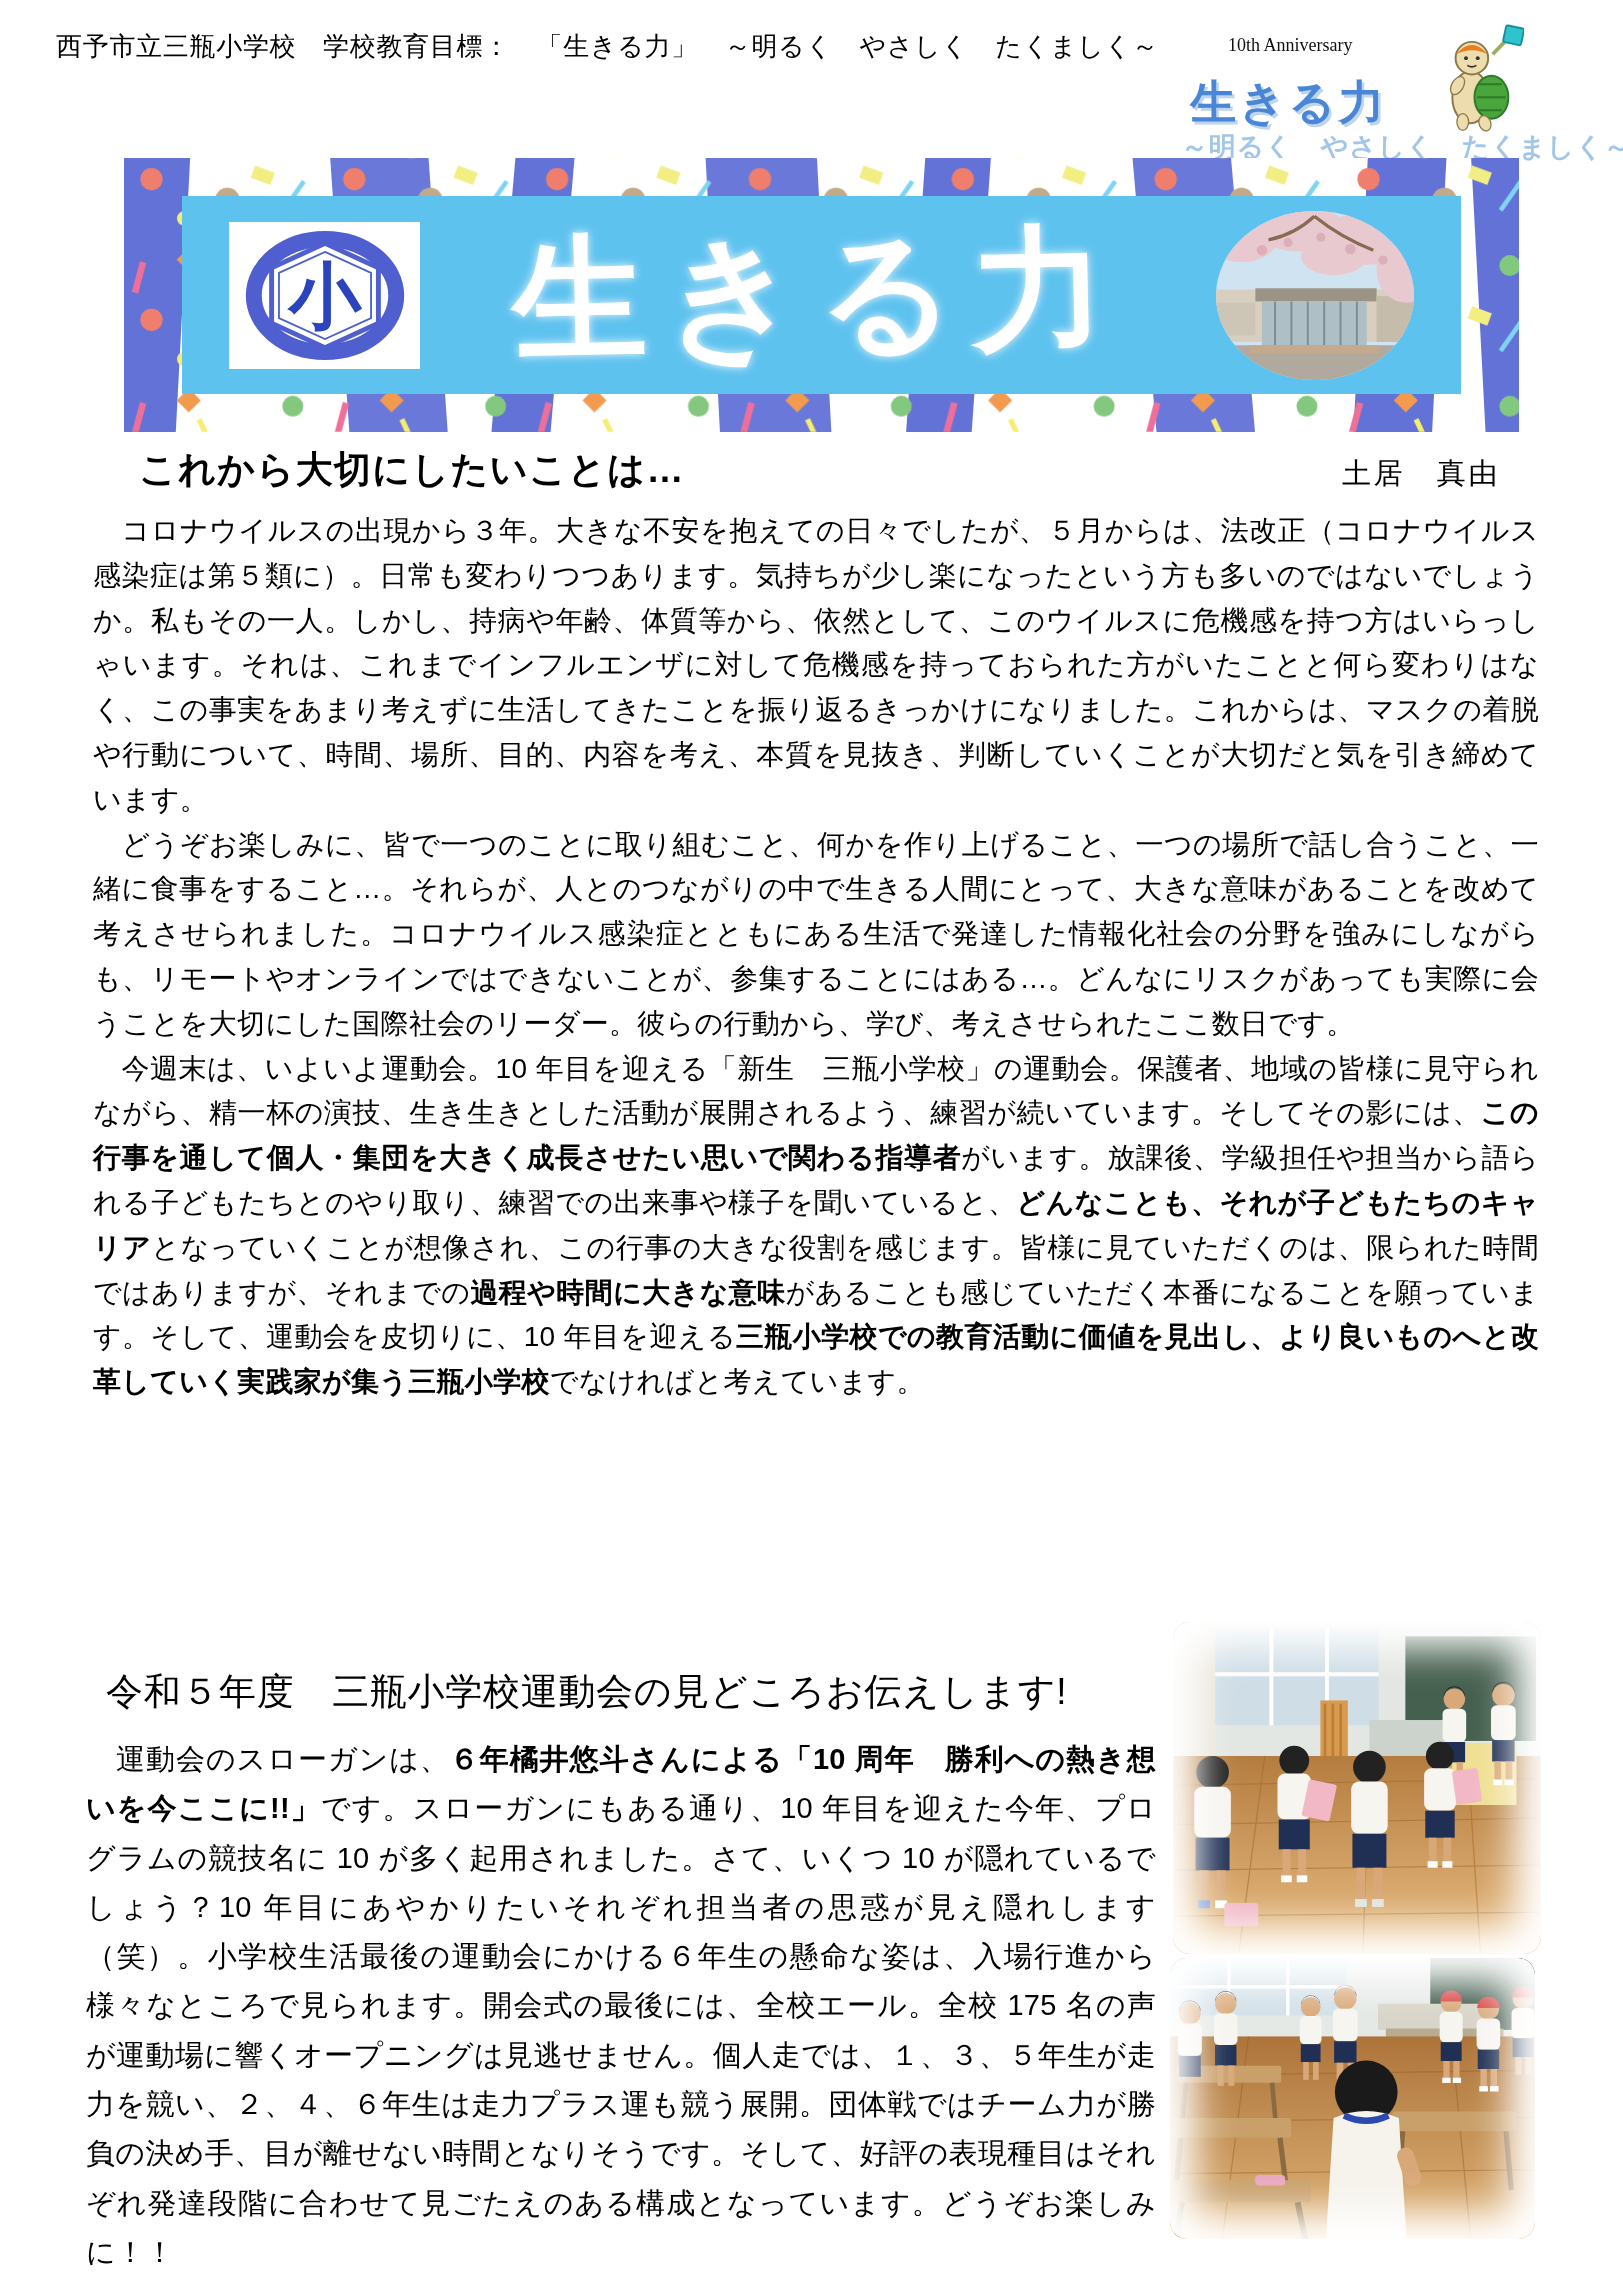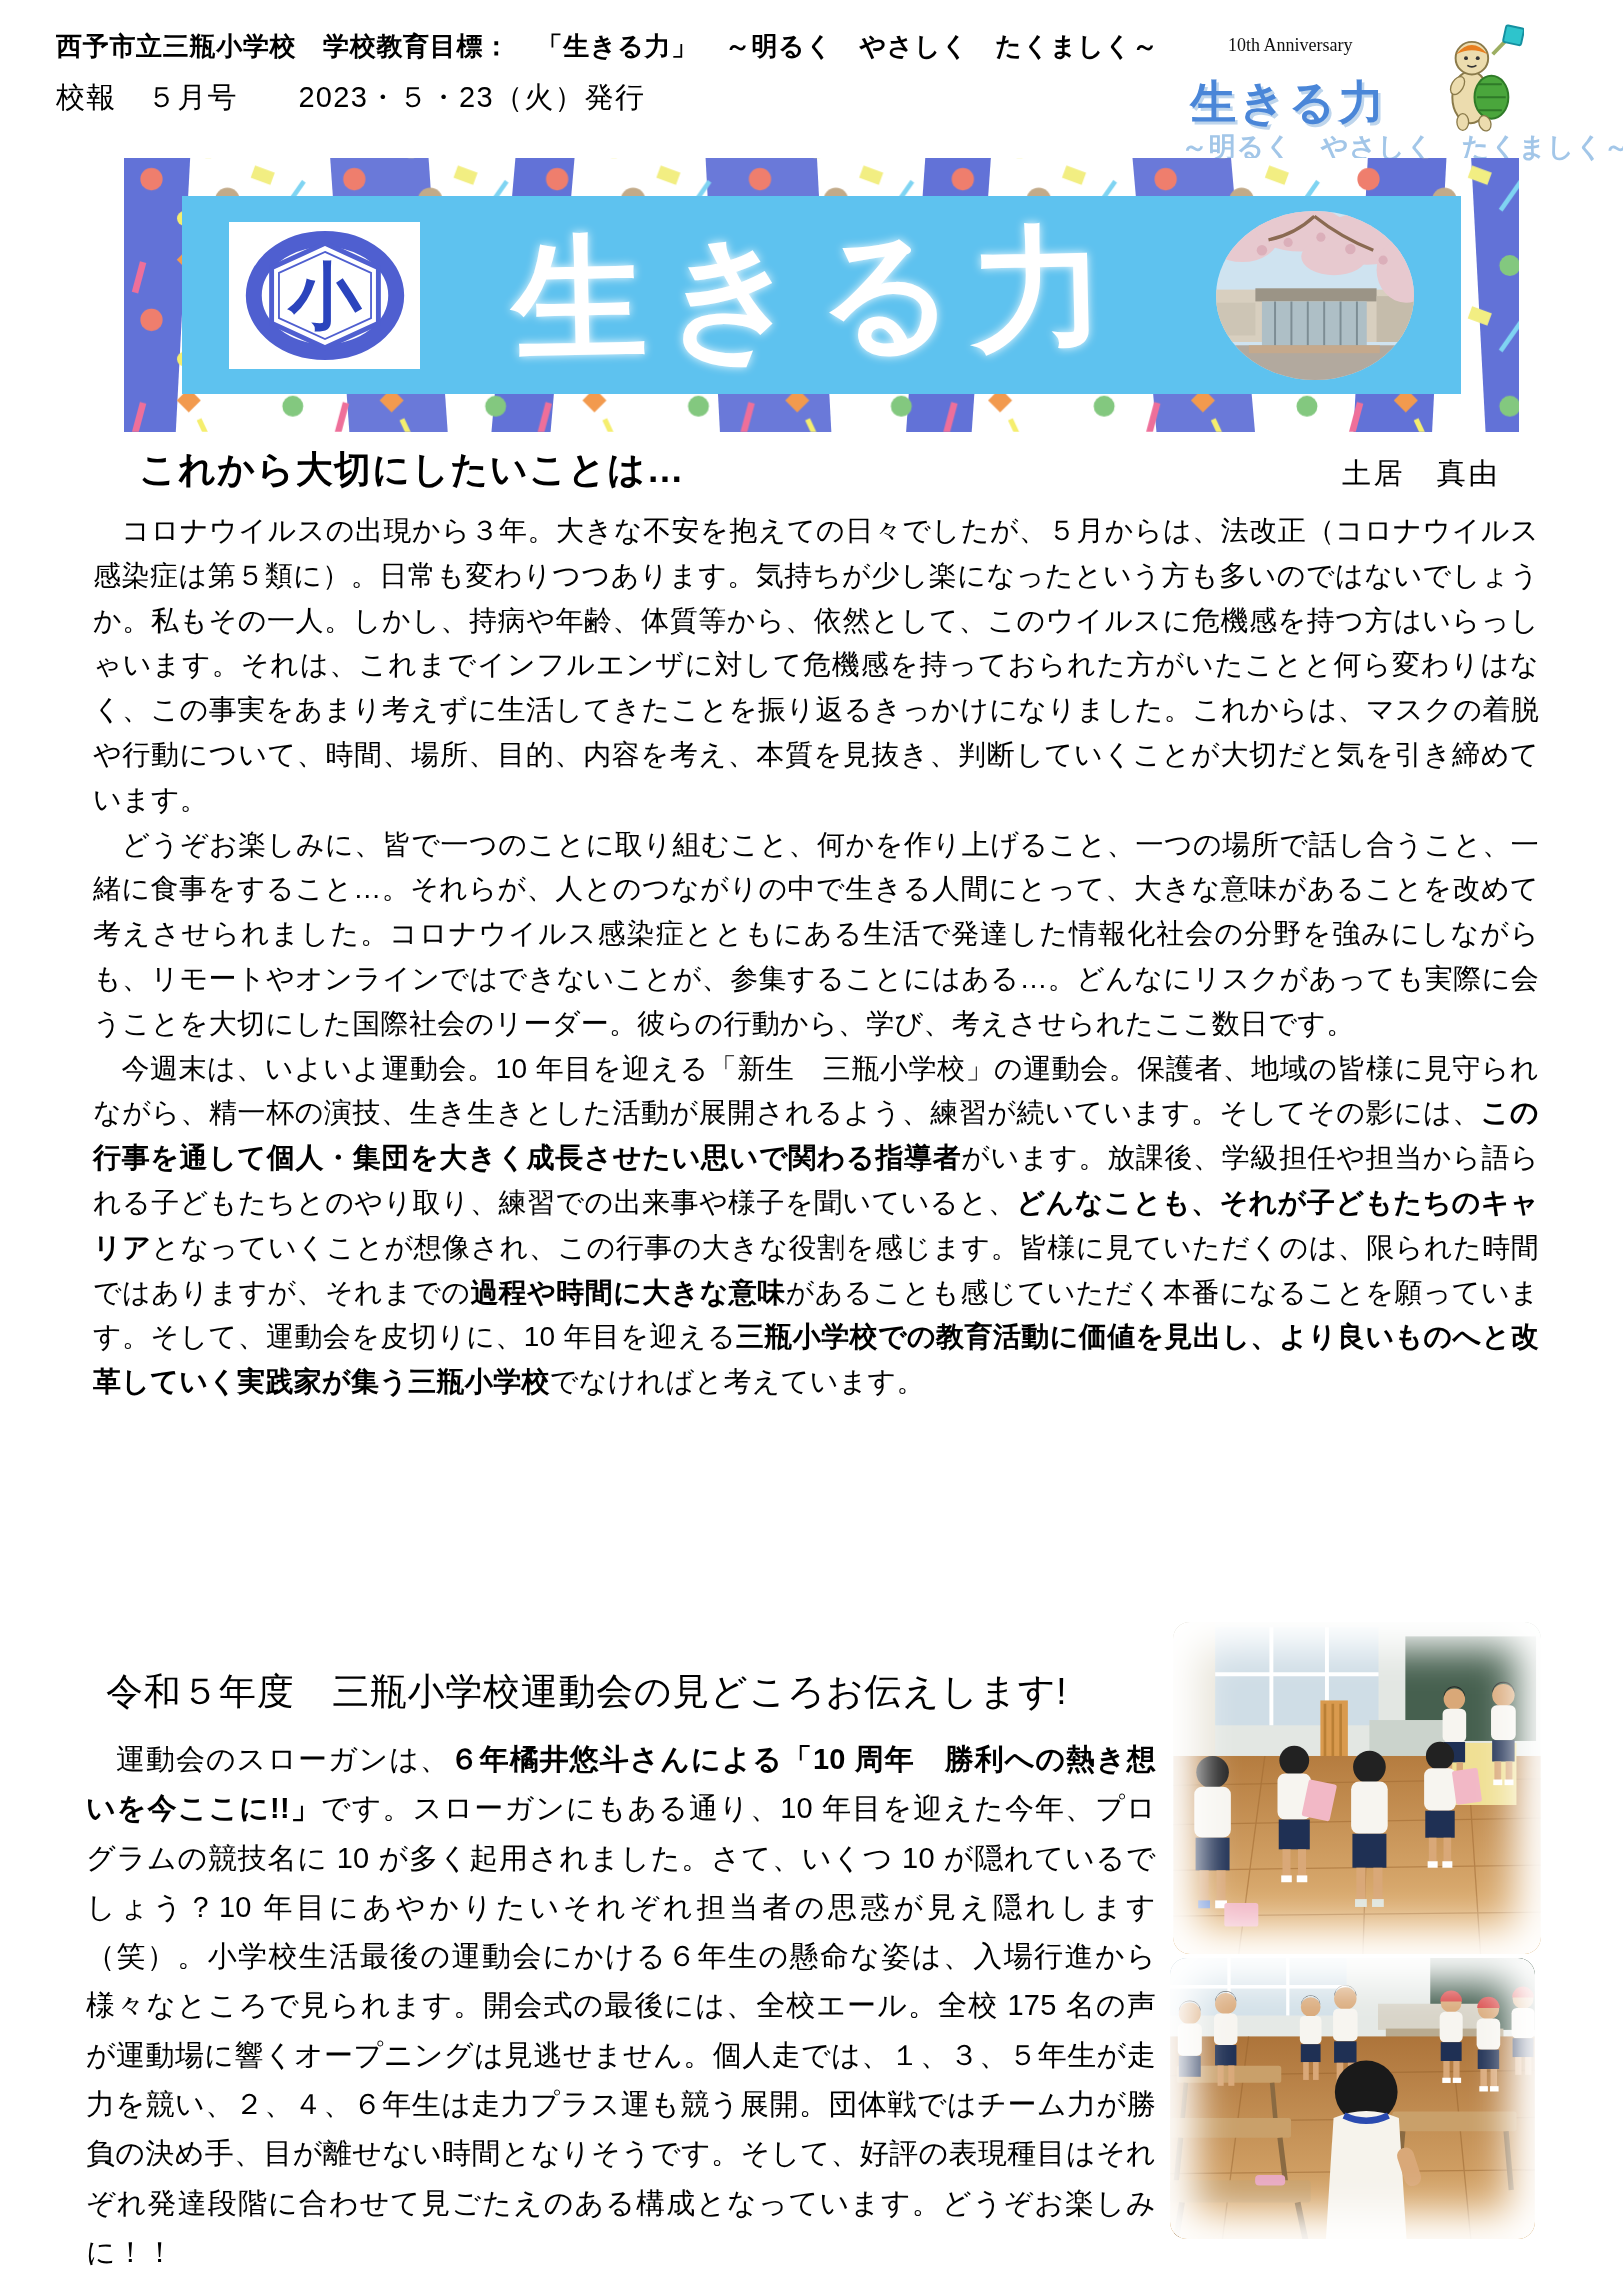--- a/index.html
+++ b/index.html
@@ -4,21 +4,21 @@
 <style>
   * { margin:0; padding:0; box-sizing:border-box; }
   html,body { background:#ffffff; }
   body {
     width:1623px; height:2295px; position:relative; overflow:hidden;
     font-family:"Liberation Sans","DejaVu Sans",sans-serif; color:#000;
   }
 
   
   .hdr { position:absolute; left:56px; top:29px; }
-  .hdr .l1 { font-size:26px; letter-spacing:0.7px;font-weight:bold; }
+  .hdr .l1 { font-size:26px; letter-spacing:0.7px; }
   .hdr .l2 { font-size:29px; margin-top:14.4px; letter-spacing:1.3px; }
 
   
   .logo { position:absolute; left:1181px; top:21px; width:363px; height:144px; }
   .logo .anniv { position:absolute; left:47px; top:14.4px; font-family:"Liberation Serif","DejaVu Serif",serif; font-size:18px; color:#111; }
   .logo .main { position:absolute; left:9.2px; top:51px; font-size:46px; font-weight:bold; color:#4a86d8; text-shadow:2.6px 2.6px 0 #bed5ec; letter-spacing:2.6px; }
   .logo .sub { position:absolute; left:0px; top:108px; font-size:27px; font-weight:bold; color:#a2c6e8; letter-spacing:0.7px; white-space:nowrap; }
   .logo .mascot { position:absolute; right:19.6px; top:2.6px; }
 
   
@@ -50,21 +50,20 @@
   .photo2 { left:1170px; top:1958px; width:365px; height:281px; }
   .photo svg { display:block; }
 
   b { font-weight:bold; }
 </style>
 </head>
 <body>
 
 <div class="hdr">
   <div class="l1">西予市立三瓶小学校　学校教育目標：　「生きる力」　～明るく　やさしく　たくましく～</div>
-  <div class="l2">校報　５月号　　2023・５・23（火）発行</div>
 </div>
 
 <div class="logo">
   <div class="anniv">10th Anniversary</div>
   <div class="main">生きる力</div>
   <div class="sub">～明るく　やさしく　たくましく～</div>
   <span class="mascot">
     <svg width="86" height="110" viewBox="0 0 132 168">
       <line x1="84" y1="46" x2="113" y2="16" stroke="#9cae62" stroke-width="6"></line>
       <rect x="102" y="4" width="28" height="26" rx="3" fill="#2ec4cc" stroke="#1590a0" stroke-width="3" transform="rotate(12 116 17)"></rect>

